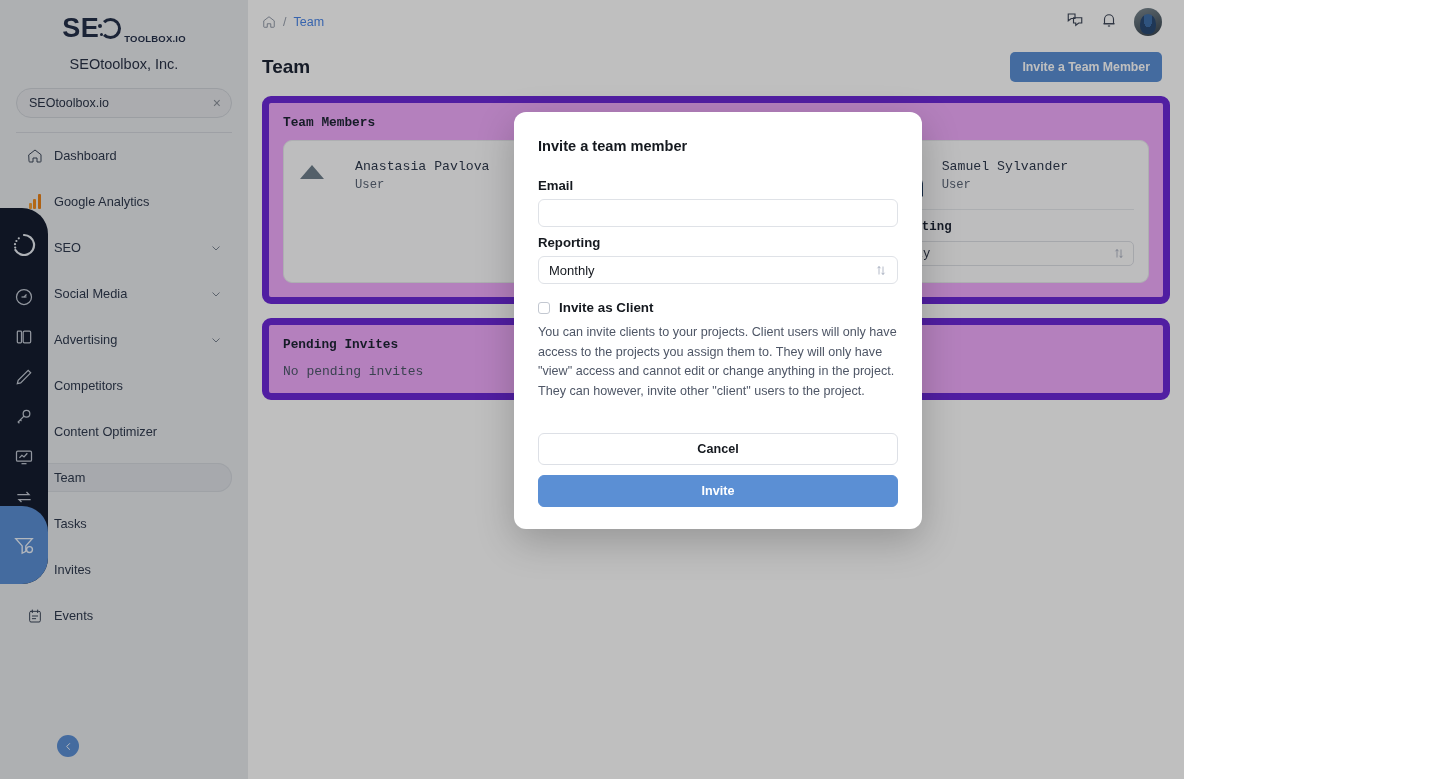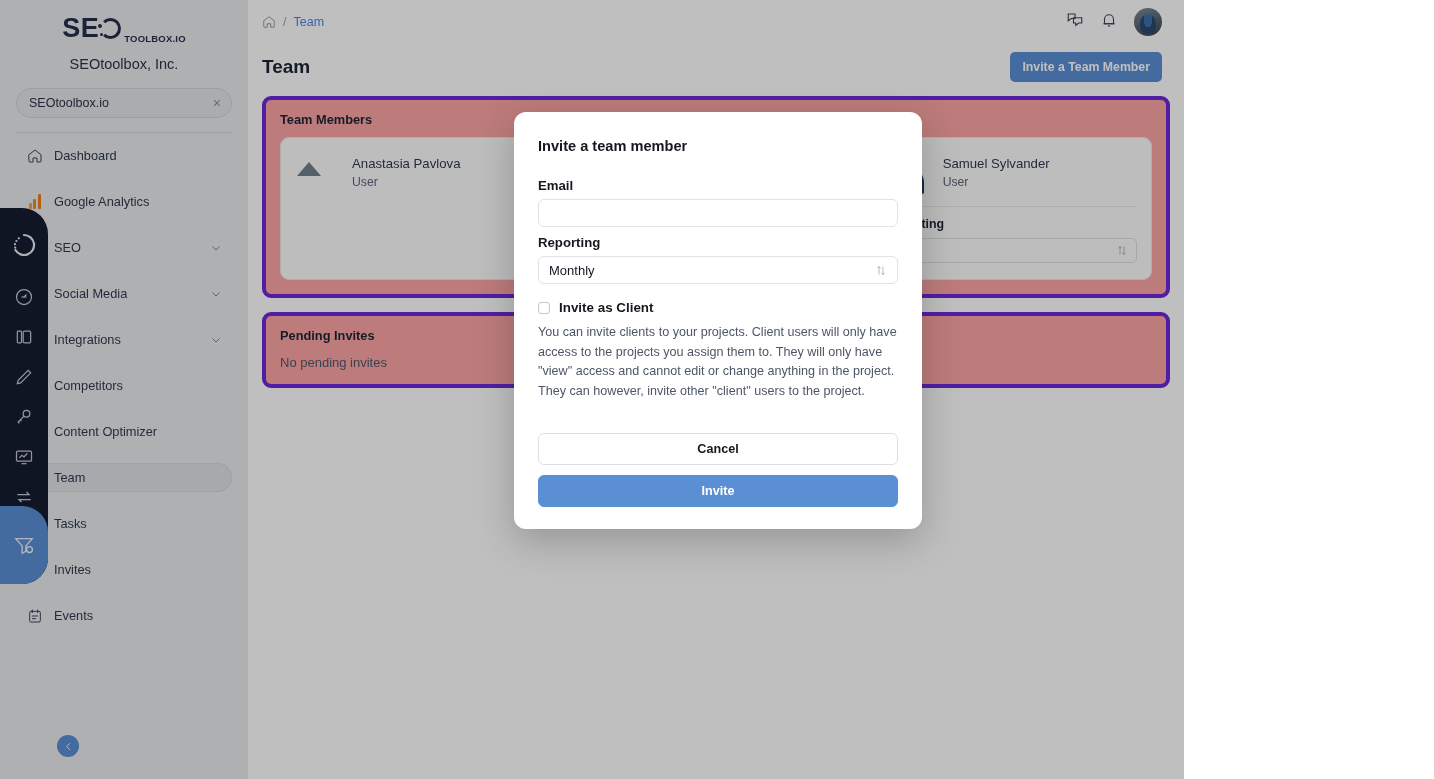--- a/index.html
+++ b/index.html
@@ -131,22 +131,22 @@
 
   .page-head { display:flex; align-items:center; padding: 8px 22px 0 14px; }
   .page-title { font-size: 19px; font-weight: 700; color: #1d2434; }
   .invite-btn {
     margin-left: auto; background:#5b8fd4; color:#fff; border:none; border-radius:5px;
     font-size: 12.3px; font-weight: 700; padding: 8px 12px; cursor:pointer;
     font-family: "Liberation Sans", sans-serif;
   }
 
   .panel {
-    margin: 14px 14px 0 14px; background: #fca5a5; border: 4px solid #6d28d9;
-    border-radius: 9px; padding: 12px 14px 14px 14px;
+    margin: 14px 14px 0 14px; background: #f0abfc; border: 7px solid #6d28d9;
+    border-radius: 9px; padding: 12px 14px 14px 14px; font-family: Liberation Mono, monospace;
   }
   .panel-title { font-size: 12.8px; font-weight: 700; color: #1d2434; margin-bottom: 10px; }
   .cards { display: grid; grid-template-columns: repeat(3, 1fr); gap: 14px; }
   .member-card {
     background: #fdfdfe; border: 1px solid #e8eaee; border-radius: 9px;
     padding: 12px 14px 16px 14px; min-height: 135px;
   }
   .mc-head { display:flex; align-items:center; gap: 13px; }
   .mc-avatar { width: 44px; height: 44px; border-radius: 9px; overflow:hidden; flex:0 0 44px; }
   .mc-name { font-size: 13.2px; color: #2f3a4e; }
@@ -300,21 +300,21 @@
           </span>
         </div>
 
         <div class="nav-item">
           <span class="nav-ico">
             <svg viewBox="0 0 24 24">
                 <path d="M3 10v4h4l7 4V6l-7 4H3z"></path>
                 <path d="M17 9a4 4 0 0 1 0 6"></path>
               </svg>
           </span>
-          <span class="nav-label">Integrations</span>
+          <span class="nav-label">Advertising</span>
           <span class="nav-chev">
             <svg viewBox="0 0 24 24">
                 <path d="M5 9l7 7 7-7"></path>
               </svg>
           </span>
         </div>
 
         <div class="nav-item">
           <span class="nav-ico">
             <svg viewBox="0 0 24 24">

